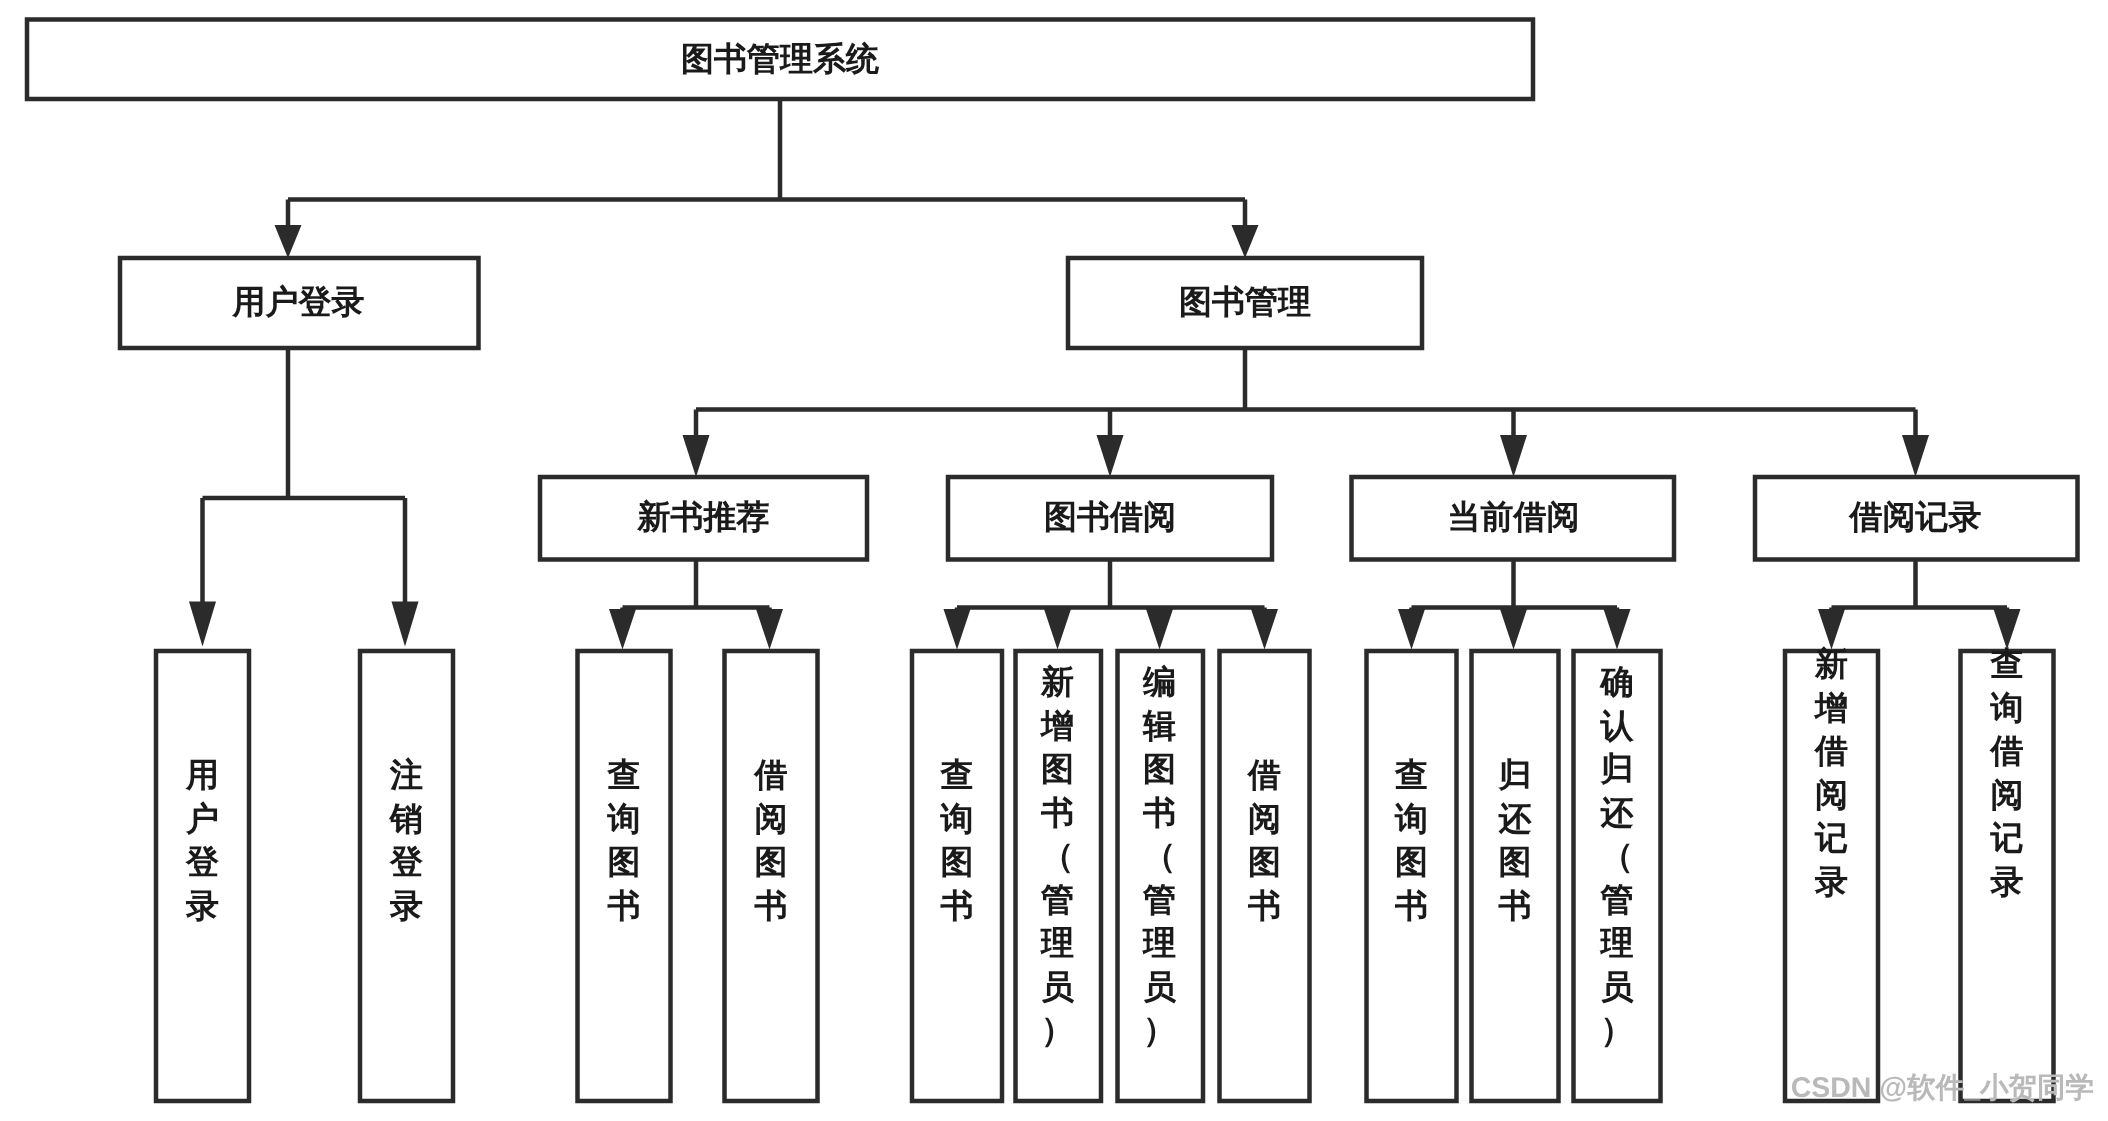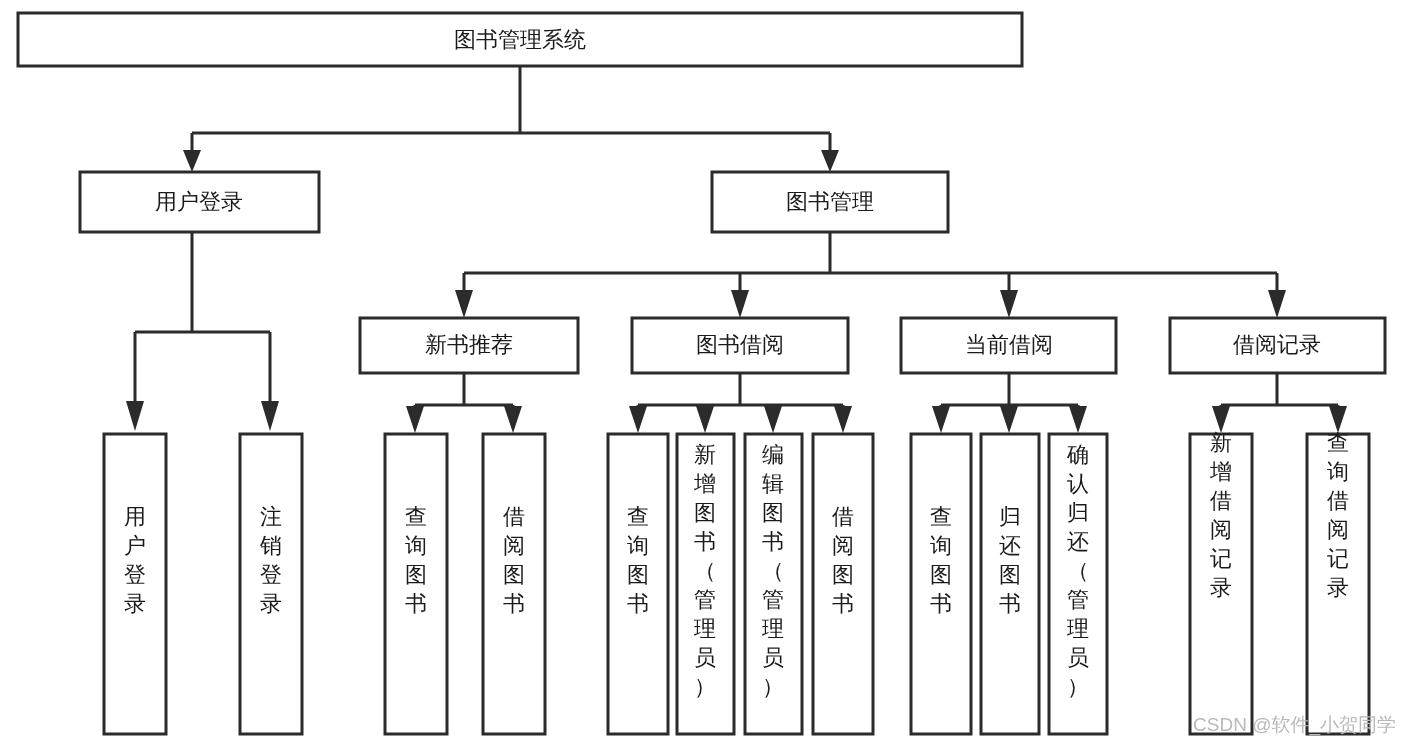--- a/index.html
+++ b/index.html
@@ -13,20 +13,21 @@
     font-family: "Liberation Sans", sans-serif;
     overflow: hidden;
     position: relative;
   }
   #diagram-root {
     position: absolute;
     left: 0;
     top: 0;
     width: 1405px;
     height: 747px;
+    font-weight: bold;
   }
   svg { display: block; }
   .node-box {
     fill: #ffffff;
     stroke: #2b2b2b;
     stroke-width: 3;
   }
   .node-label {
     font-family: "Liberation Sans", sans-serif;
     fill: #1a1a1a;

